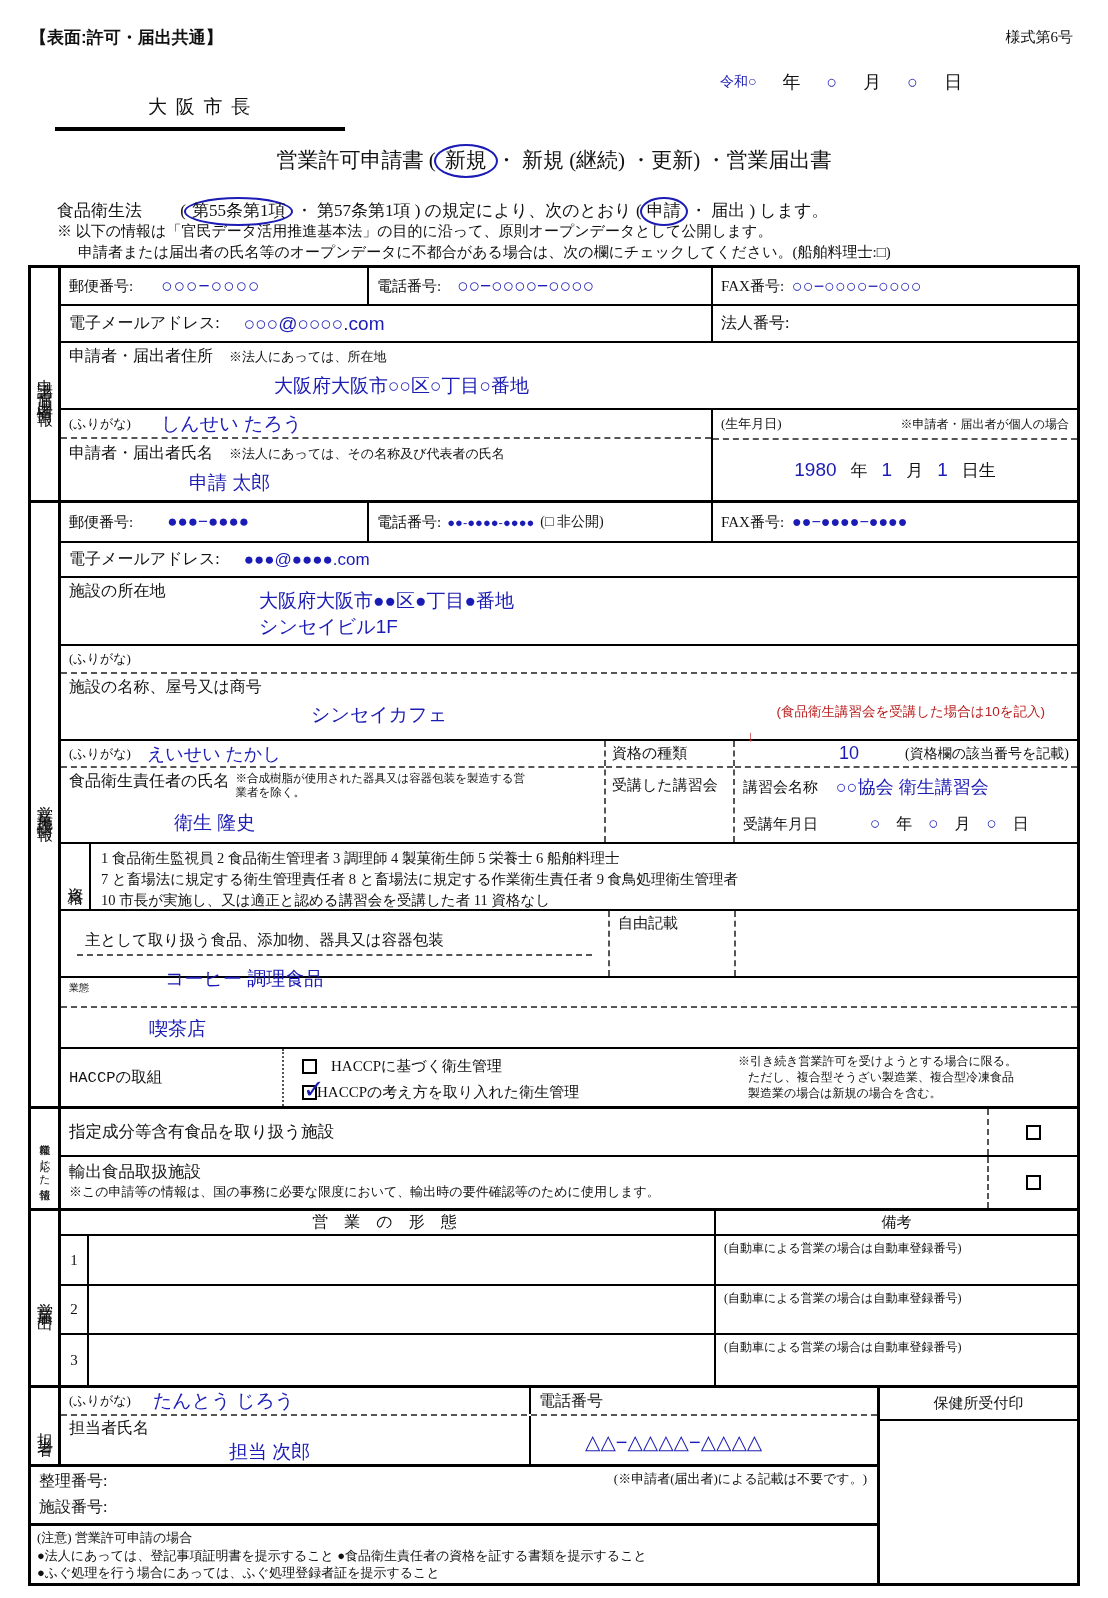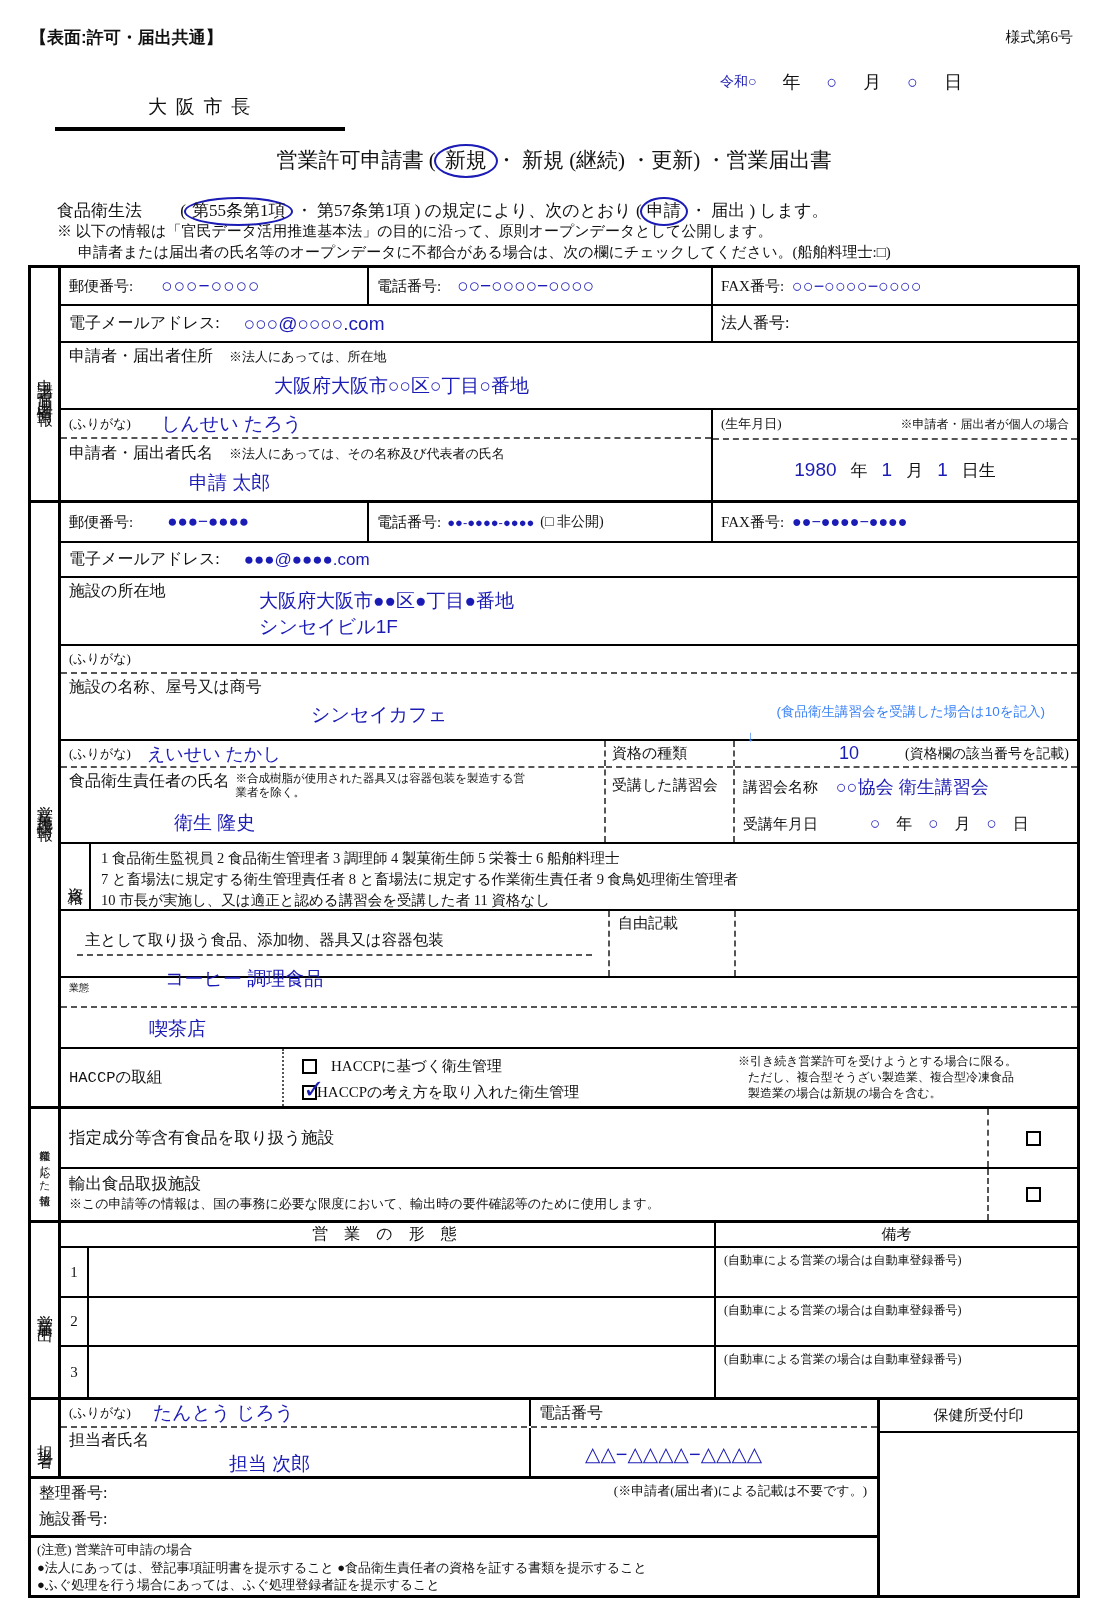--- a/index.html
+++ b/index.html
@@ -3,21 +3,21 @@
 <meta charset="utf-8">
 <style>
   * { box-sizing: border-box; margin: 0; padding: 0; }
   html,body { background:#ffffff; }
   .page {
     position: relative; width: 1108px; height: 1598px; background: #fff;
     color: #111; font-family: "Liberation Serif", "DejaVu Serif", serif;
     overflow: hidden;
   }
   .abs { position: absolute; }
-  .blue { color: #3b82f6; }
+  .blue { color: #b91c1c; }
   .bv { color: #1b1bb5; font-family: "Liberation Sans", "DejaVu Sans", sans-serif; font-size: 19px; }
   .lbl { font-size: 15px; }
   .note { font-size: 11.5px; }
   .circle-mark {
     display: inline-block; border: 2px solid #1b1bb5; border-radius: 50%;
     padding: 0 9px 2px; margin: 0 -2px; color: inherit;
   }
   .form {
     position: absolute; left: 28px; top: 265px; width: 1052px;
     border: 3px solid #000; background: #fff;
@@ -281,21 +281,21 @@
             <div style="padding-left:10px">ただし、複合型そうざい製造業、複合型冷凍食品</div>
             <div style="padding-left:10px">製造業の場合は新規の場合を含む。</div>
           </div>
         </div>
       </div>
     </div>
 
     <div class="section">
       <div class="vlabel sm">業種に応じた情報</div>
       <div class="sec-body">
-        <div class="row" style="height:60px">
+        <div class="row" style="height:48px">
           <div class="cell dash-r flexc" style="flex:1">
             <span class="lbl" style="font-size:16.5px">指定成分等含有食品を取り扱う施設</span>
           </div>
           <div class="cell norb flexc" style="flex:0 0 88px;justify-content:center">
             <span class="cbx"></span>
           </div>
         </div>
         <div class="row lastrow" style="height:51px">
           <div class="cell dash-r" style="flex:1;padding-top:4px">
             <div class="lbl" style="font-size:16.5px">輸出食品取扱施設</div>

